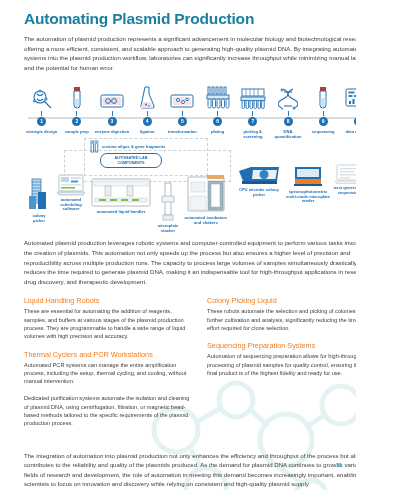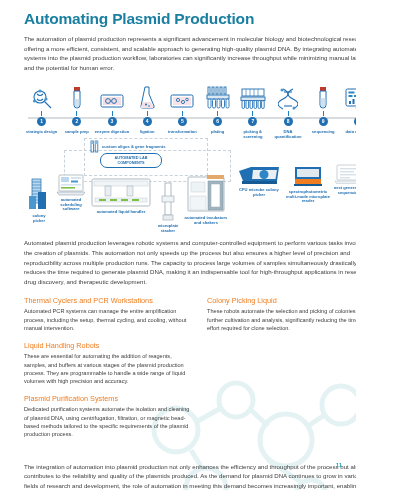--- a/index.html
+++ b/index.html
@@ -417,37 +417,40 @@
         </svg>
         <span class="eq-lab">assay development software</span>
       </div>
     </div>
 
     <p class="body-para">Automated plasmid production leverages robotic systems and computer-controlled equipment to perform various tasks involved in the creation of plasmids. This automation not only speeds up the process but also ensures a higher level of precision and reproducibility across multiple production runs. The capacity to process large volumes of samples simultaneously drastically reduces the time required to generate plasmid DNA, making it an indispensable tool for high-throughput applications in research, drug discovery, and therapeutic development.</p>
 
     <div class="cols">
       <div class="col" id="col-left">
           <div class="blk">
+            <h3 class="sub">Liquid Handling Robots</h3>
+            <p class="sub-body">These are essential for automating the addition of reagents, samples, and buffers at various stages of the plasmid production process. They are programmable to handle a wide range of liquid volumes with high precision and accuracy.</p>
+          </div>
+          <div class="blk">
             <h3 class="sub">Thermal Cyclers and PCR Workstations</h3>
             <p class="sub-body">Automated PCR systems can manage the entire amplification process, including the setup, thermal cycling, and cooling, without manual intervention.</p>
           </div>
           <div class="blk">
-            <h3 class="sub">Liquid Handling Robots</h3>
-            <p class="sub-body">These are essential for automating the addition of reagents, samples, and buffers at various stages of the plasmid production process. They are programmable to handle a wide range of liquid volumes with high precision and accuracy.</p>
-          </div>
-          <div class="blk">
-            <h3 class="sub">Plasmid Purification Systems</h3>
             <p class="sub-body">Dedicated purification systems automate the isolation and cleaning of plasmid DNA, using centrifugation, filtration, or magnetic bead-based methods tailored to the specific requirements of the plasmid production process.</p>
           </div>
         </div>
       <div class="col" id="col-right">
           <div class="blk">
             <h3 class="sub">Colony Picking Liquid</h3>
             <p class="sub-body">These robots automate the selection and picking of colonies for further cultivation and analysis, significantly reducing the time and effort required for clone selection.</p>
           </div>
+          <div class="blk">
+            <h3 class="sub">Sequencing Preparation Systems</h3>
+            <p class="sub-body">Automation of sequencing preparation allows for high-throughput processing of plasmid samples for quality control, ensuring that the final product is of the highest fidelity and ready for use.</p>
+          </div>
         </div>
     </div>
 
     <p class="closing">The integration of automation into plasmid production not only enhances the efficiency and throughput of the process but also contributes to the reliability and quality of the plasmids produced. As the demand for plasmid DNA continues to grow in various fields of research and development, the role of automation in meeting this demand becomes increasingly important, enabling scientists to focus on innovation and discovery while relying on consistent and high-quality plasmid supply</p>
   </div>
 
   <div class="pageno">11</div>
 </div>
 
 </body></html>

